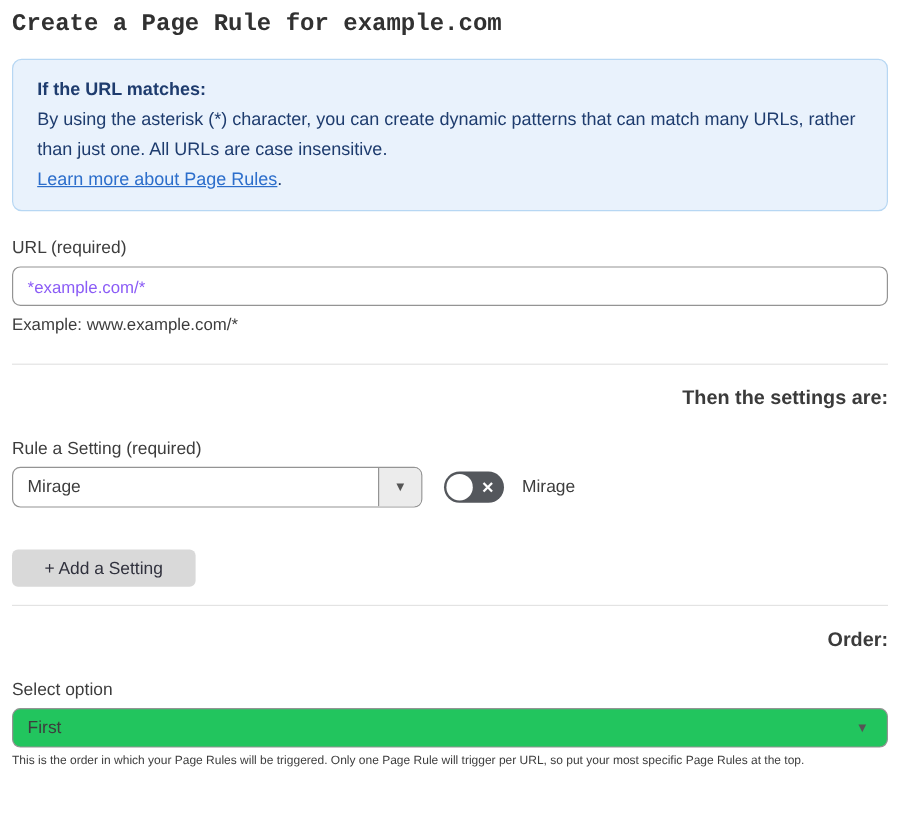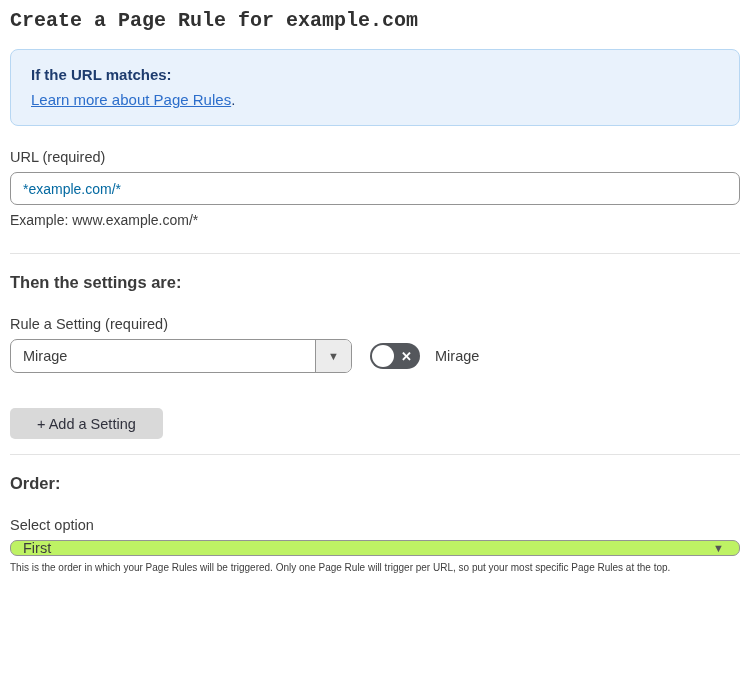--- a/index.html
+++ b/index.html
@@ -41,41 +41,42 @@
     margin-bottom: 7px;
   }
   .text-input {
     width: 100%;
     height: 33px;
     border: 1px solid #949494;
     border-radius: 7px;
     padding: 0 12px;
     font-size: 14px;
     font-family: "Liberation Sans", sans-serif;
-    color: #0369a1;
+    color: #8b5cf6;
     background: #ffffff;
     outline: none;
   }
   .helper-text {
     font-size: 14px;
     color: #3d3d3d;
     margin-top: 7px;
   }
   .divider {
     border: none;
     border-top: 1px solid #e3e3e3;
     margin: 0;
   }
   .divider-1 { margin-top: 25px; margin-bottom: 19px; }
   .divider-2 { margin-top: 15px; margin-bottom: 19px; }
   h2.section-heading {
     font-size: 16.5px;
     font-weight: bold;
     color: #3b3b3b;
     margin-bottom: 24px;
+    text-align: right;
   }
   .setting-row {
     display: flex;
     align-items: center;
   }
   .select-split {
     width: 342px;
     height: 34px;
     border: 1px solid #949494;
     border-radius: 7px;
@@ -149,24 +150,24 @@
     background: #d9d9d9;
     color: #30313d;
     padding: 0 17px;
   }
   .btn-add {
     margin-top: 35px;
     padding: 0 27px;
   }
   .select-full {
     width: 100%;
-    height: 16px;
+    height: 33px;
     border: 1px solid #949494;
     border-radius: 7px;
-    background: #bef264;
+    background: #22c55e;
     display: flex;
     align-items: center;
     padding: 0 12px;
     font-size: 14.5px;
     color: #3d3d3d;
     cursor: pointer;
   }
   .select-full .grow { flex: 1; }
   .select-full .arrow { color: #555555; font-size: 11px; padding-right: 3px; }
   .order-helper {
@@ -179,20 +180,21 @@
 </style>
 </head>
 <body>
 
 
 
 <h1 class="page-title">Create a Page Rule for example.com</h1>
 
 <div class="info-box">
   <div class="info-heading">If the URL matches:</div>
+  <div class="info-body">By using the asterisk (*) character, you can create dynamic patterns that can match many URLs, rather than just one. All URLs are case insensitive.</div>
   <div><a class="info-link">Learn more about Page Rules</a><span>.</span></div>
 </div>
 
 <div class="field-label">URL (required)</div>
 <input class="text-input" type="text" value="*example.com/*" style="">
 <div class="helper-text">Example: www.example.com/*</div>
 
 <hr class="divider divider-1">
 
 <h2 class="section-heading">Then the settings are:</h2>

